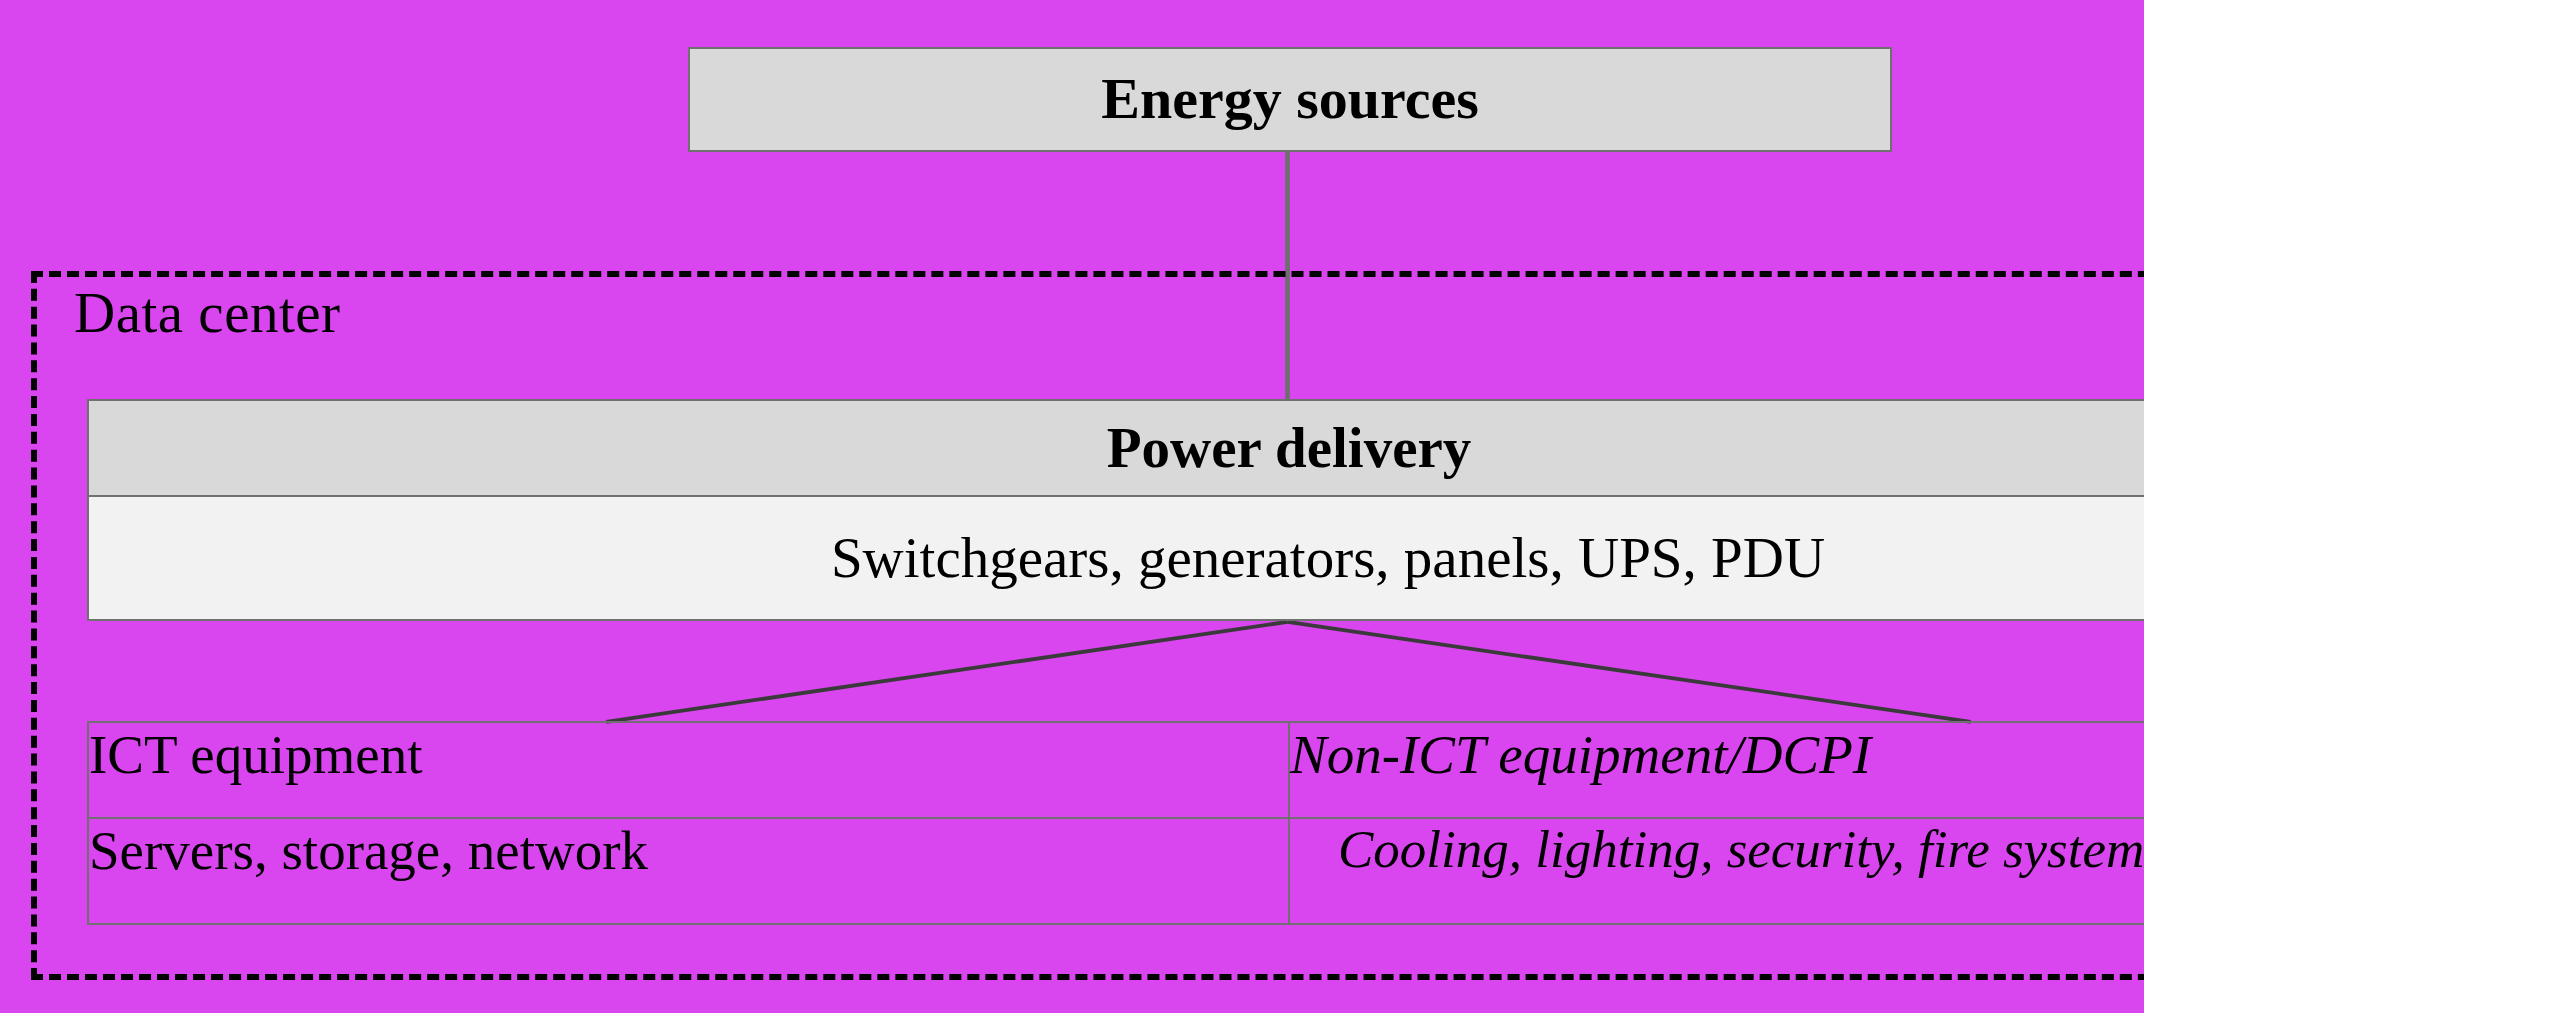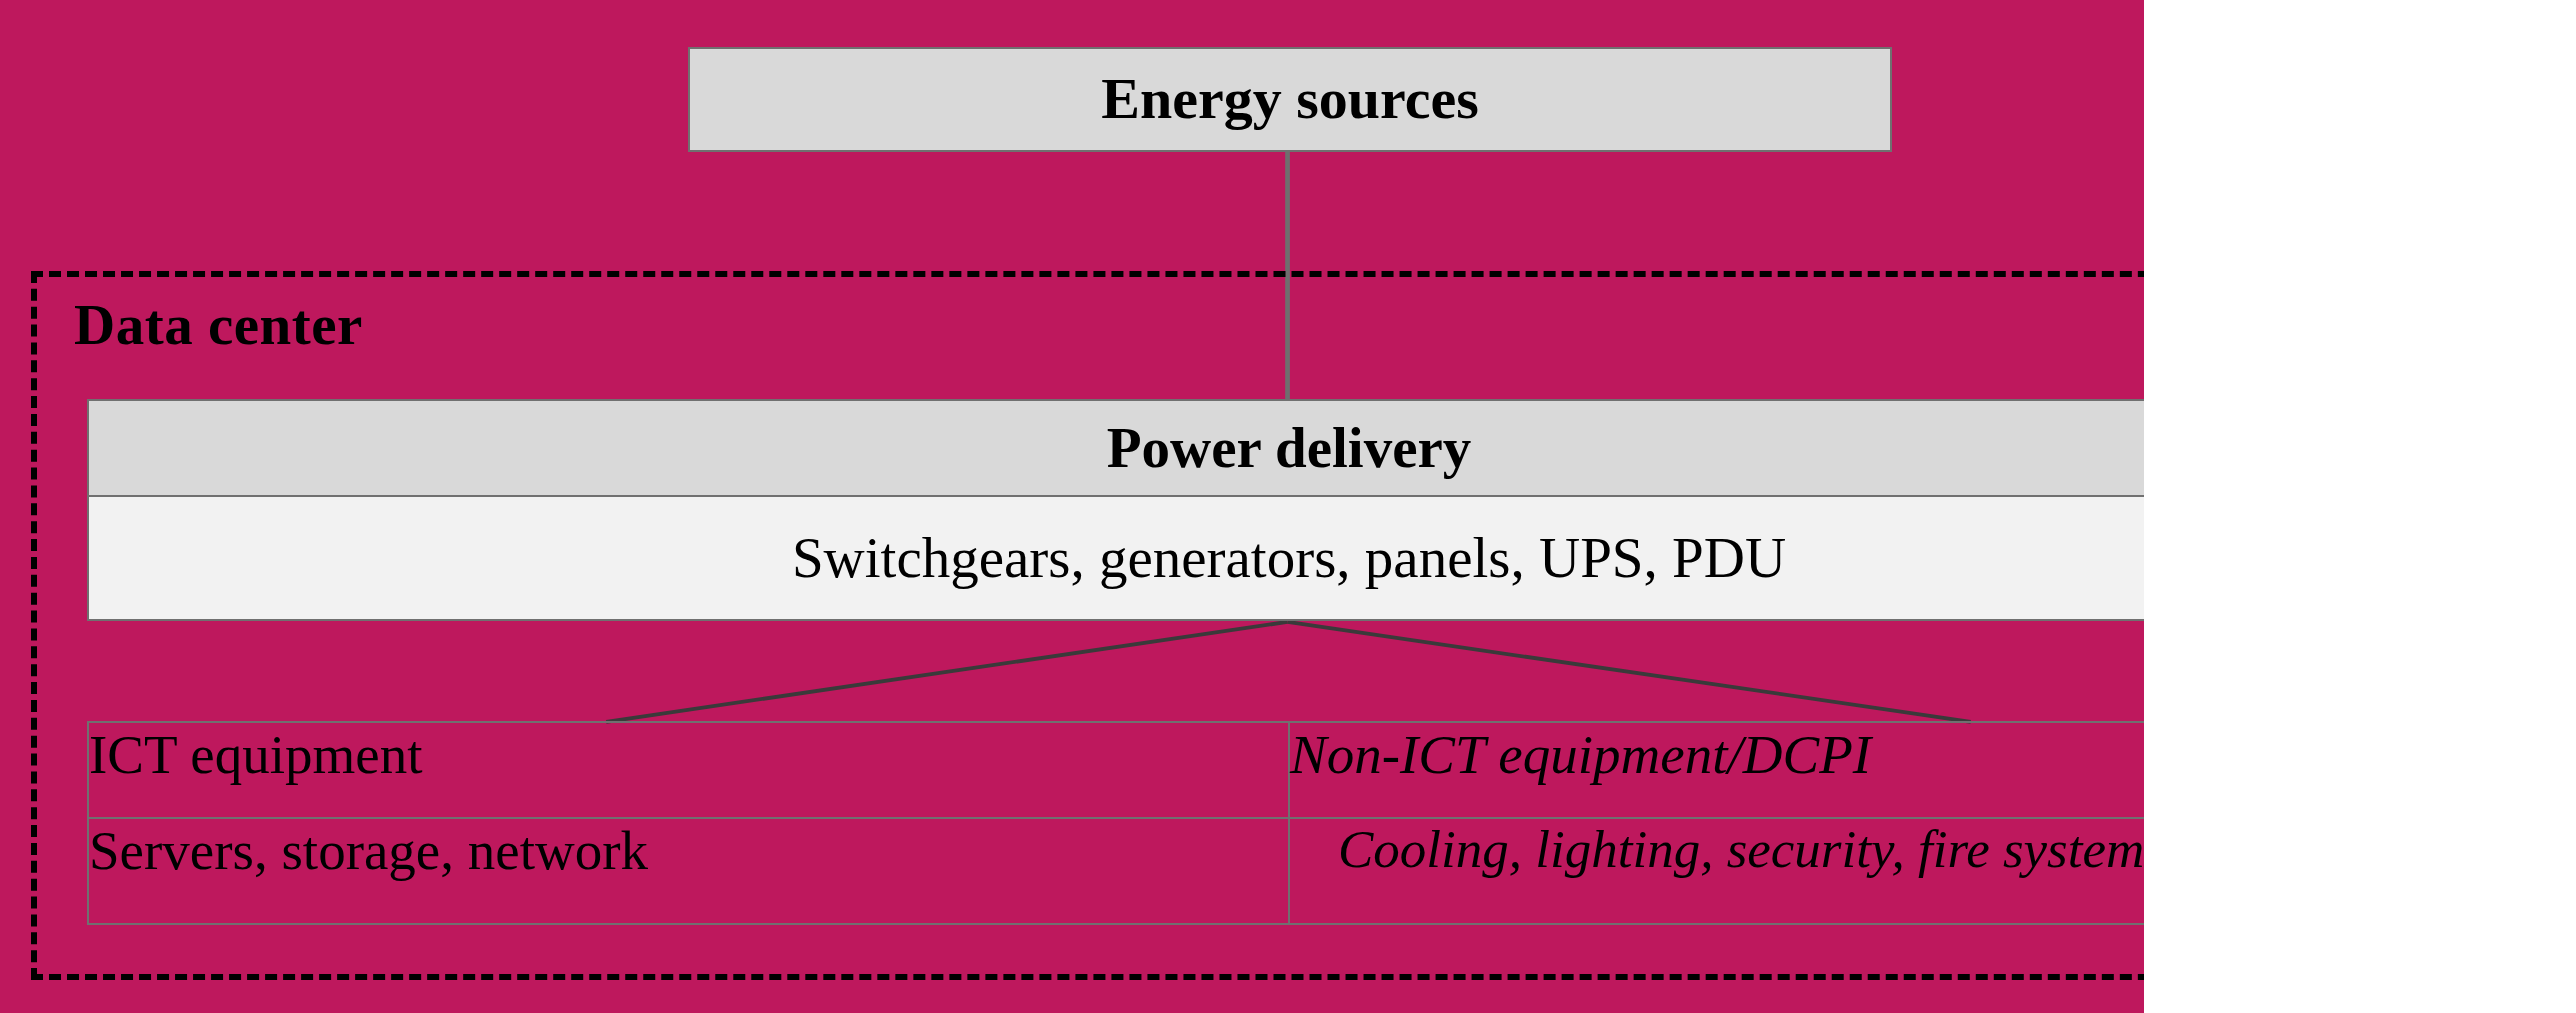--- a/index.html
+++ b/index.html
@@ -10,21 +10,21 @@
   }
   body {
     font-family: "Liberation Serif", "DejaVu Serif", serif;
     color: #000000;
   }
 
   #canvas {
     position: relative;
     width: 2144px;
     height: 1013px;
-    background: #be185d;
+    background: #d946ef;
     overflow: hidden;
   }
 
   
   .node {
     position: absolute;
     box-sizing: border-box;
     border: 2.8px solid #707070;
     background: #f2f2f2;
   }
@@ -38,20 +38,21 @@
     text-align: center;
     line-height: 1.05;
     white-space: pre;
   }
   .node .hdr {
     background: #d9d9d9;
     font-weight: bold;
   }
   .node .body {
     background: #f2f2f2;
+    margin-left: 39px;
   }
 
   
   #energy-sources {
     left: 688px;
     top: 47px;
     width: 1204px;
     height: 105px;
     background: #d9d9d9;
   }
@@ -67,23 +68,23 @@
     top: 271px;
     width: 2515px;
     height: 709px;
     box-sizing: border-box;
     border: 6.6px dashed #000000;
     background: transparent;
   }
   #data-center-label {
     position: absolute;
     left: 74px;
-    top: 292px;
+    top: 280px;
     font-size: 57px;
-    font-weight: bold;
+    font-weight: normal;
     letter-spacing: 0.5px;
     white-space: pre;
   }
 
   
   #power-delivery {
     left: 87px;
     top: 399px;
     width: 2404px;
     height: 222px;

